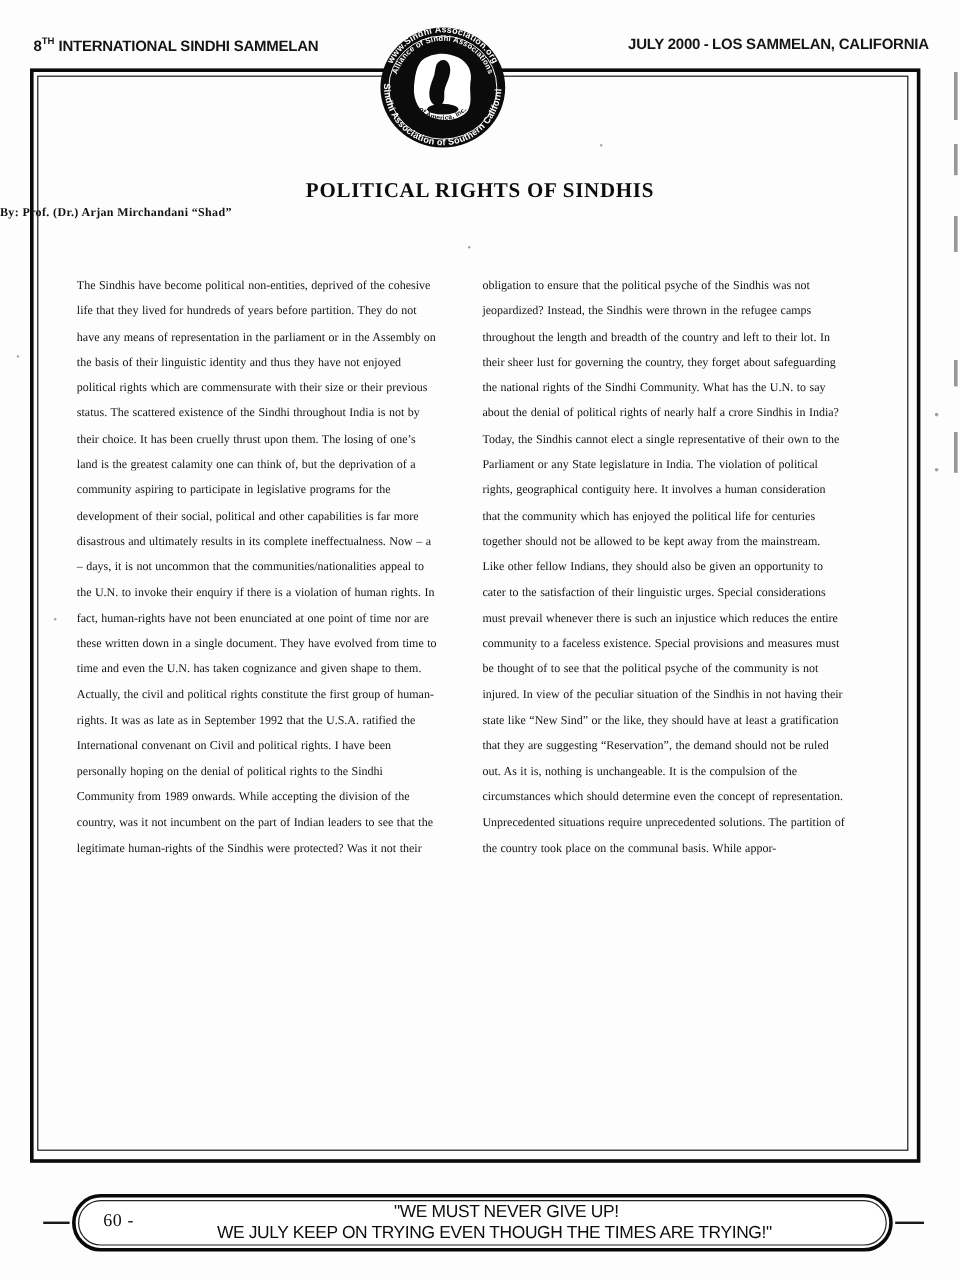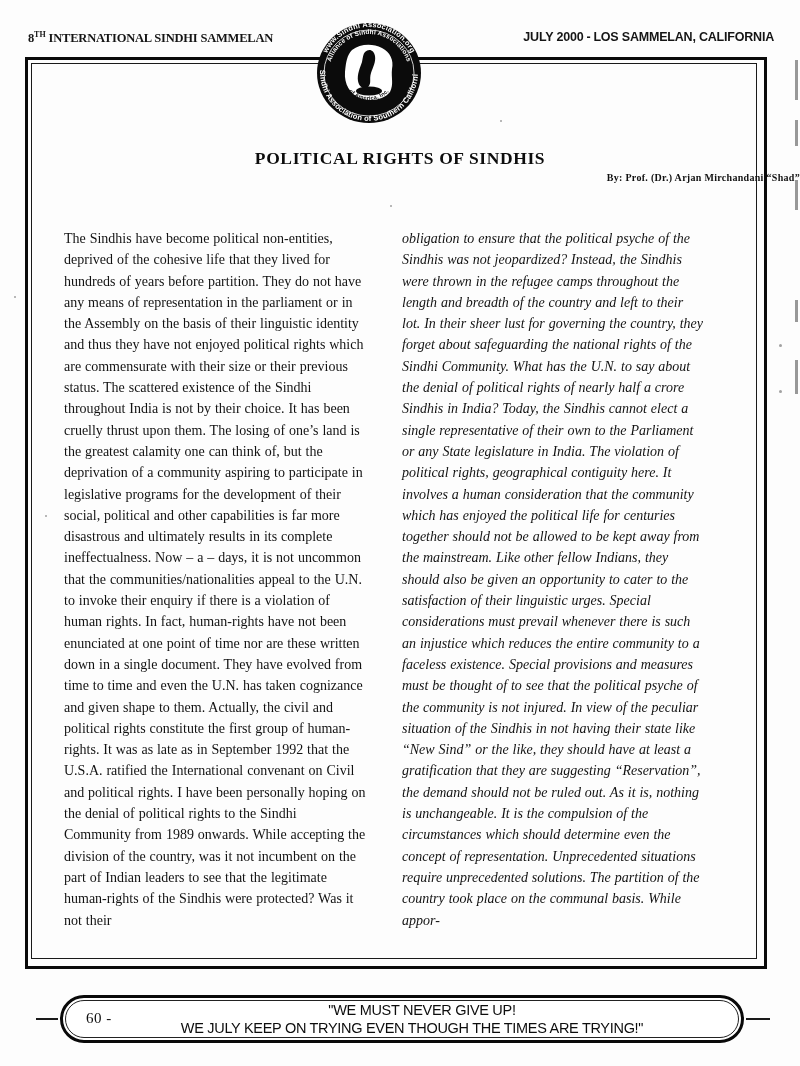--- a/index.html
+++ b/index.html
@@ -33,21 +33,20 @@
     font-size: 12.5px;
     font-weight: 600;
     letter-spacing: -0.2px;
     color: #151515;
   }
   .running-head .left {
     position: absolute;
     left: 0;
     top: 0;
     white-space: nowrap;
-    font-family: Liberation Serif, serif;
   }
   .running-head .right {
     position: absolute;
     right: 0;
     top: 0;
     white-space: nowrap;
   }
   .running-head sup {
     font-size: 8px;
     vertical-align: super;
@@ -101,21 +100,21 @@
     font-weight: bold;
     font-size: 17.5px;
     letter-spacing: 0.6px;
     color: #0d0d0d;
   }
   .article-byline {
     position: absolute;
     top: 172px;
     left: 0;
     right: 0;
-    text-align: right;
+    text-align: left;
     font-family: "Liberation Serif", serif;
     font-weight: bold;
     font-size: 10px;
     letter-spacing: 0.3px;
     color: #111111;
   }
 
   
   .columns {
     position: absolute;
@@ -123,26 +122,26 @@
     left: 64px;
     width: 672px;
     height: 722px;
   }
   .col {
     position: absolute;
     top: 0;
     width: 302px;
   }
   .col-left  { left: 0; }
-  .col-right { left: 338px; font-style: italic; }
+  .col-right { left: 338px; }
 
   .col p {
     margin: 0;
     font-family: "Liberation Serif", serif;
-    font-size: 14px;
+    font-size: 10px;
     line-height: 21.3px;
     text-align: left;
     color: #121212;
     word-spacing: 0.4px;
     -webkit-font-smoothing: none;
   }
 
   
   .footer-wrap {
     position: absolute;

